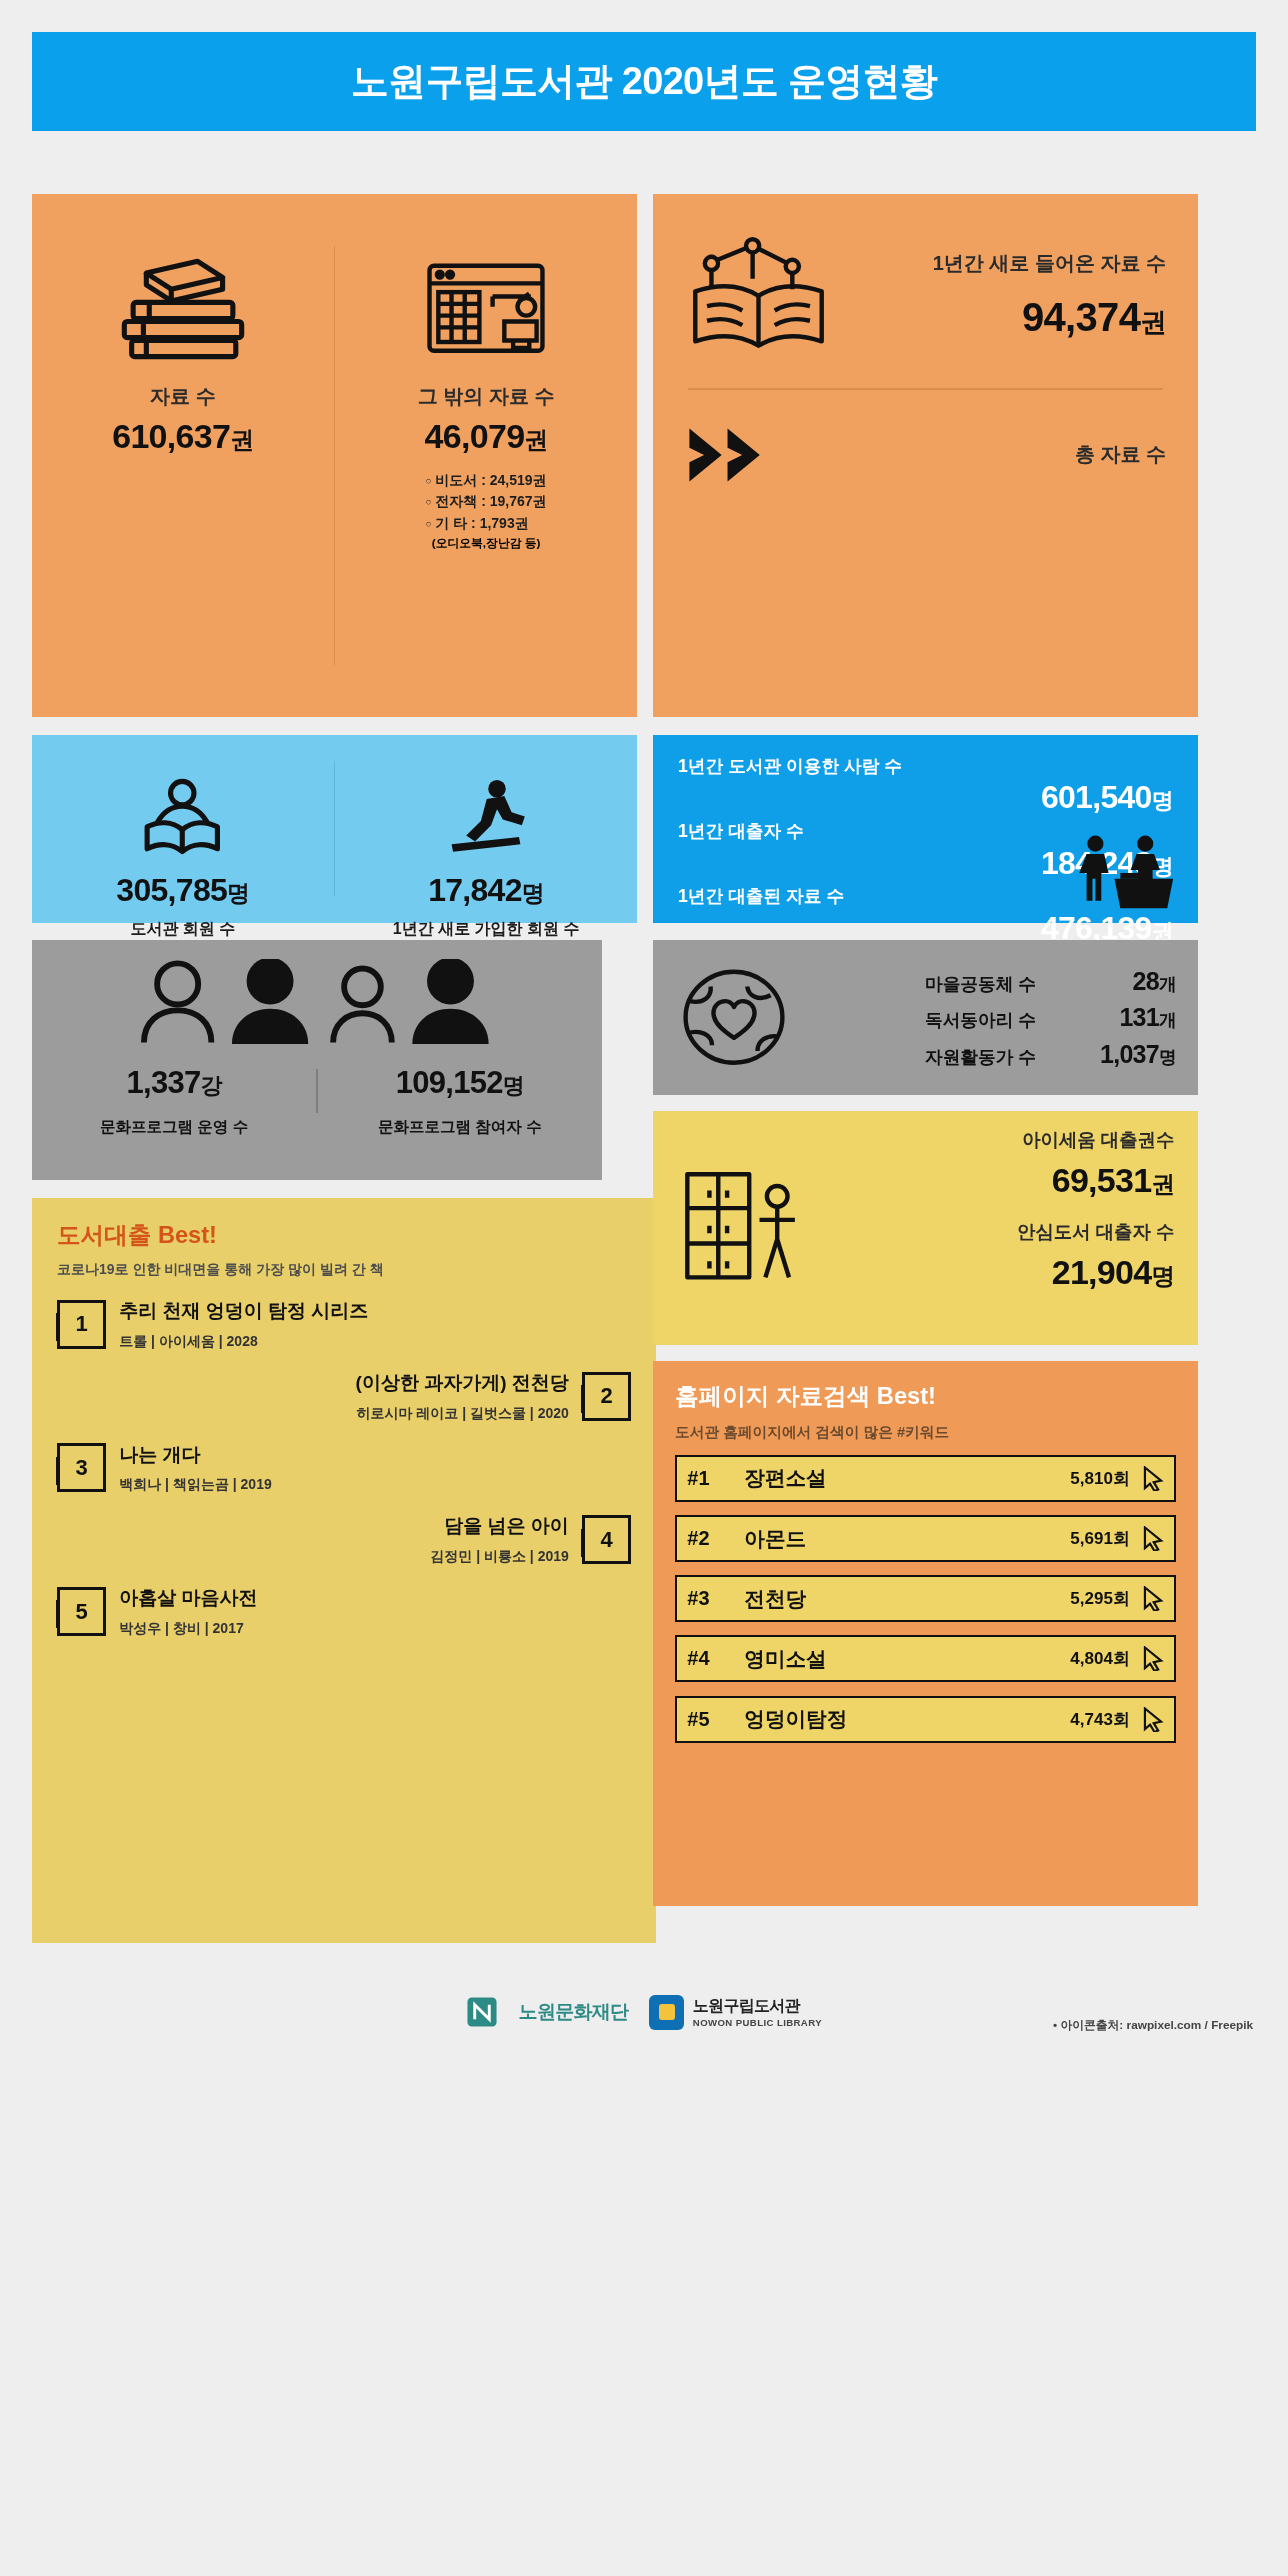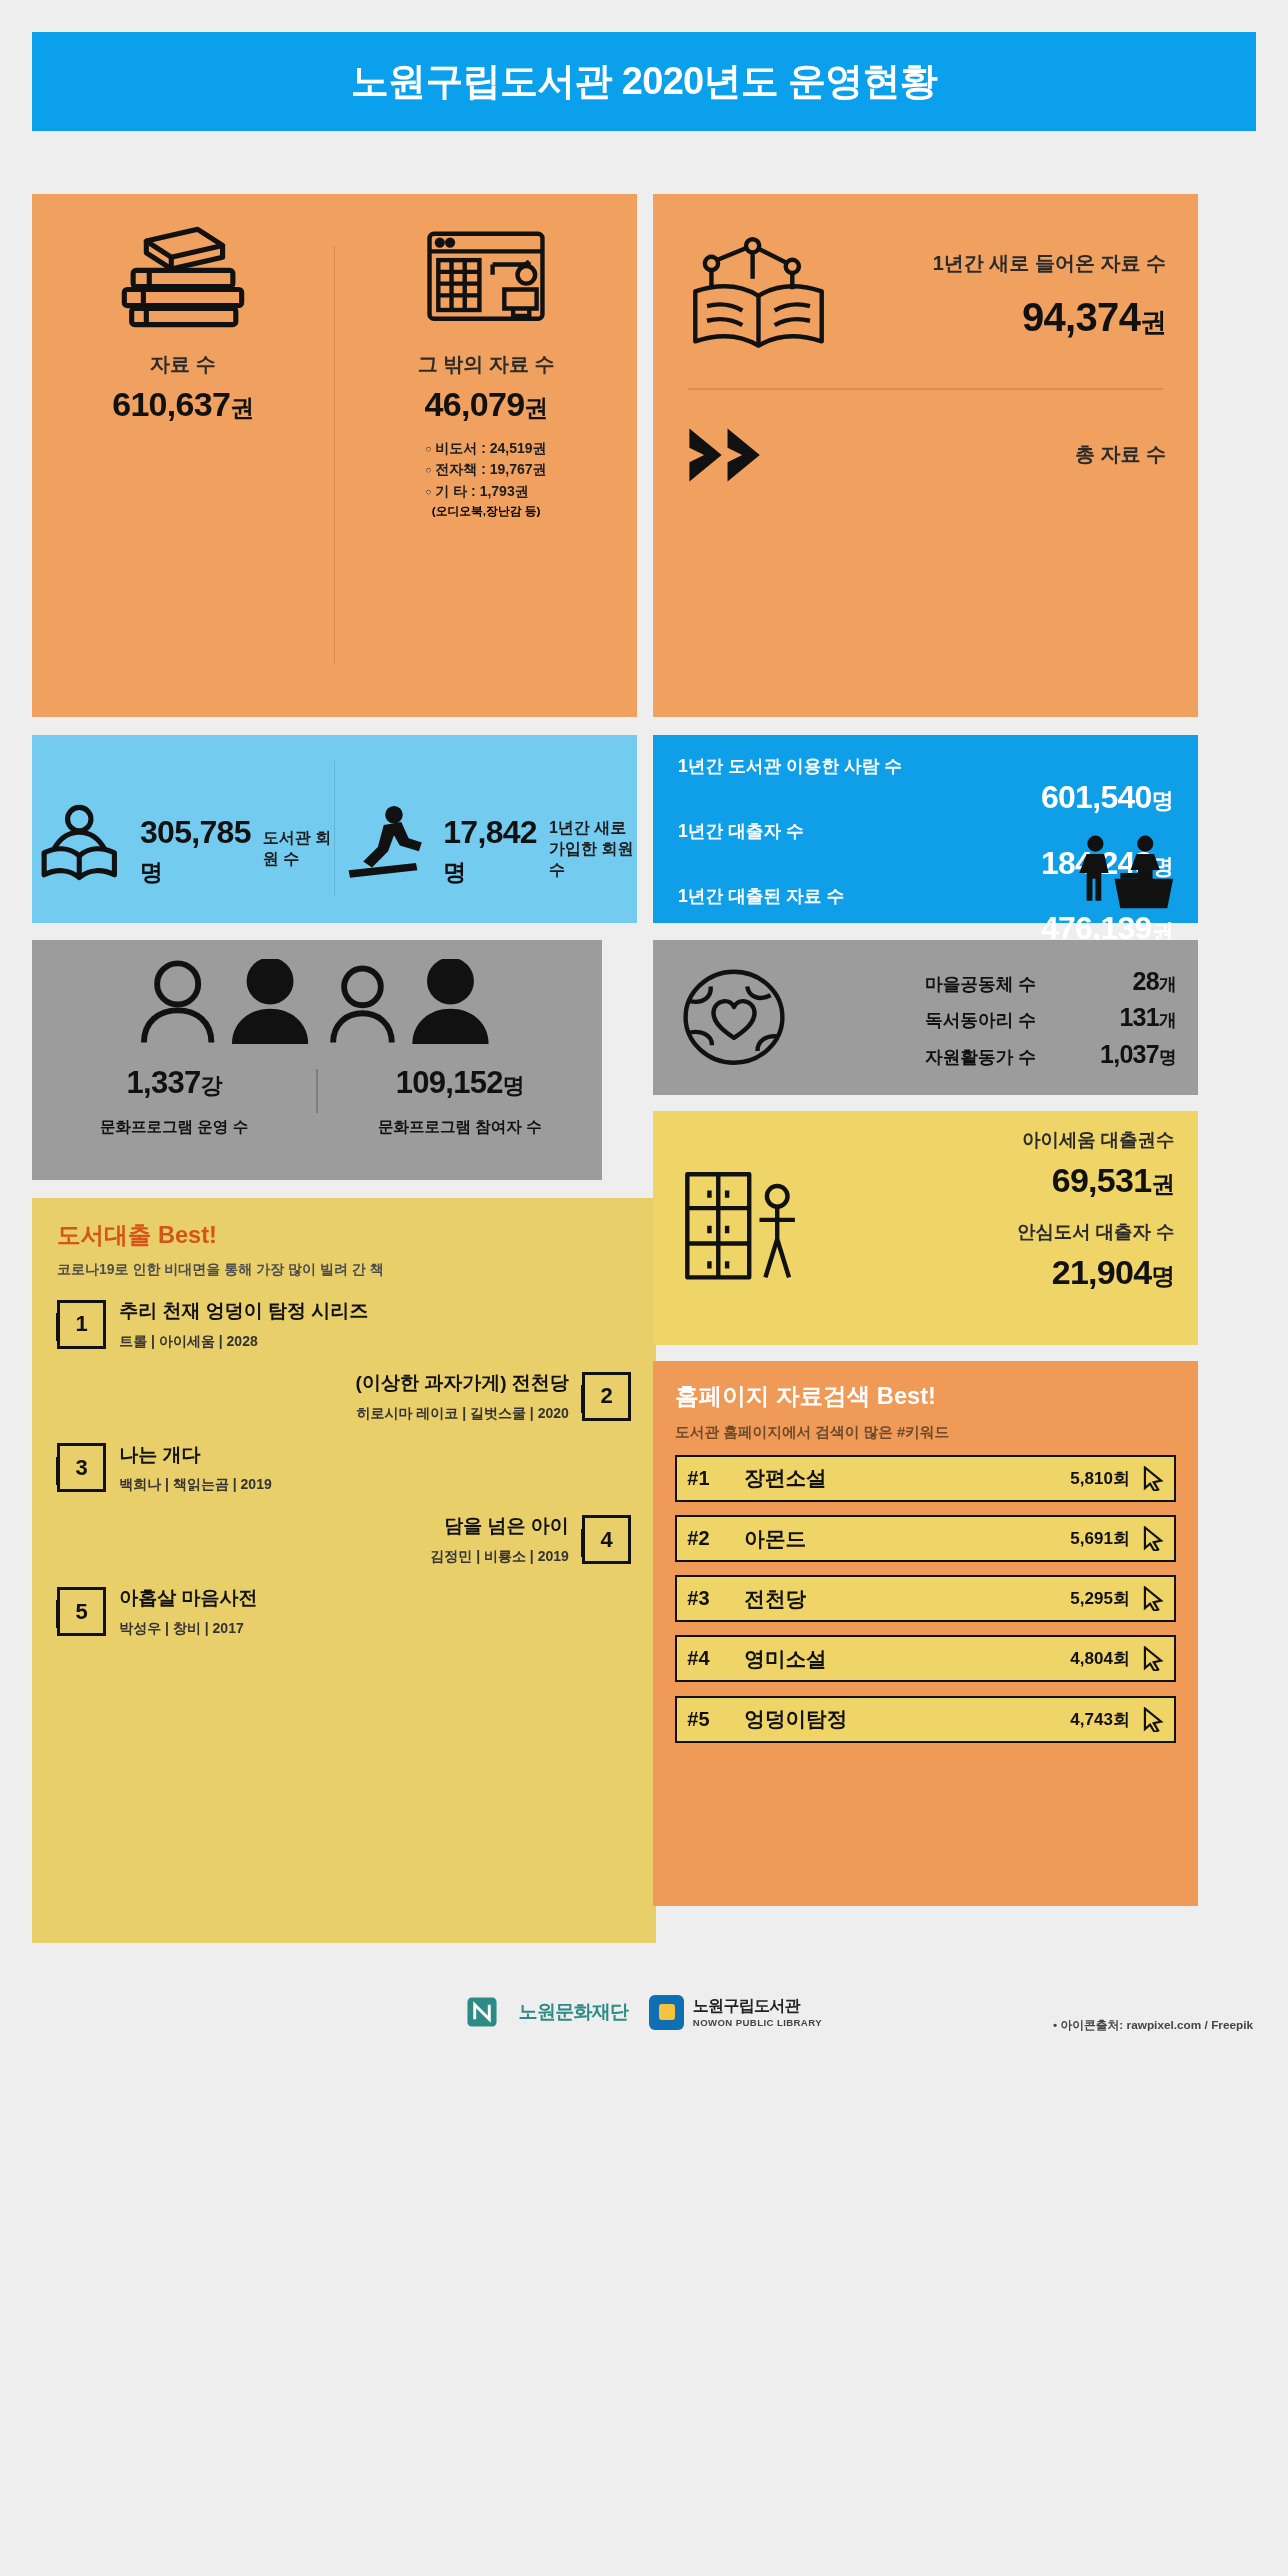--- a/index.html
+++ b/index.html
@@ -45,21 +45,21 @@
 
   
   .row1{margin-top:63px;display:flex;}
   .c-materials{
     width:605px;height:523px;
     display:flex;
   }
   .mat-half{
     flex:1;
     display:flex;flex-direction:column;align-items:center;
-    padding-top:28px;
+    padding-top:60px;
     position:relative;
   }
   .mat-div{
     width:1.5px;background:#d88f4e;margin:52px 0;
   }
   .mat-label{
     font-size:20px;color:#2b2b2b;font-weight:bold;margin-top:19px;
   }
   .mat-value{
     font-size:34px;font-weight:bold;color:#111;margin-top:7.4px;letter-spacing:-0.7px;
@@ -84,23 +84,22 @@
   .total-bot{display:flex;align-items:center;margin-top:31px;}
   .total-bot .txt{flex:1;text-align:right;}
 
   
   .row2{margin-top:17.7px;display:flex;}
   .c-members{
     width:605px;height:188px;
     display:flex;
   }
   .mem-half{
-    flex:1;display:flex;flex-direction:row;align-items:center;justify-content:flex-start;
-    padding-top:31px;
-    gap:12px;
+    flex:1;display:flex;flex-direction:column;align-items:center;justify-content:flex-start;
+    padding-top:42px;
   }
   .mem-div{width:1.5px;background:#5fb6dc;margin:26.5px 0;}
   .mem-value{font-size:32px;font-weight:bold;color:#111;margin-top:13.2px;letter-spacing:-0.7px;}
   .mem-value .unit{font-size:23px;}
   .mem-label{font-size:16px;font-weight:bold;color:#1d1d1d;margin-top:10.3px;}
   .c-use{
     width:545px;height:188px;margin-left:16px;
     padding:19px 25px 0 25px;position:relative;
   }
   .use-line{color:#fff;font-weight:bold;}

